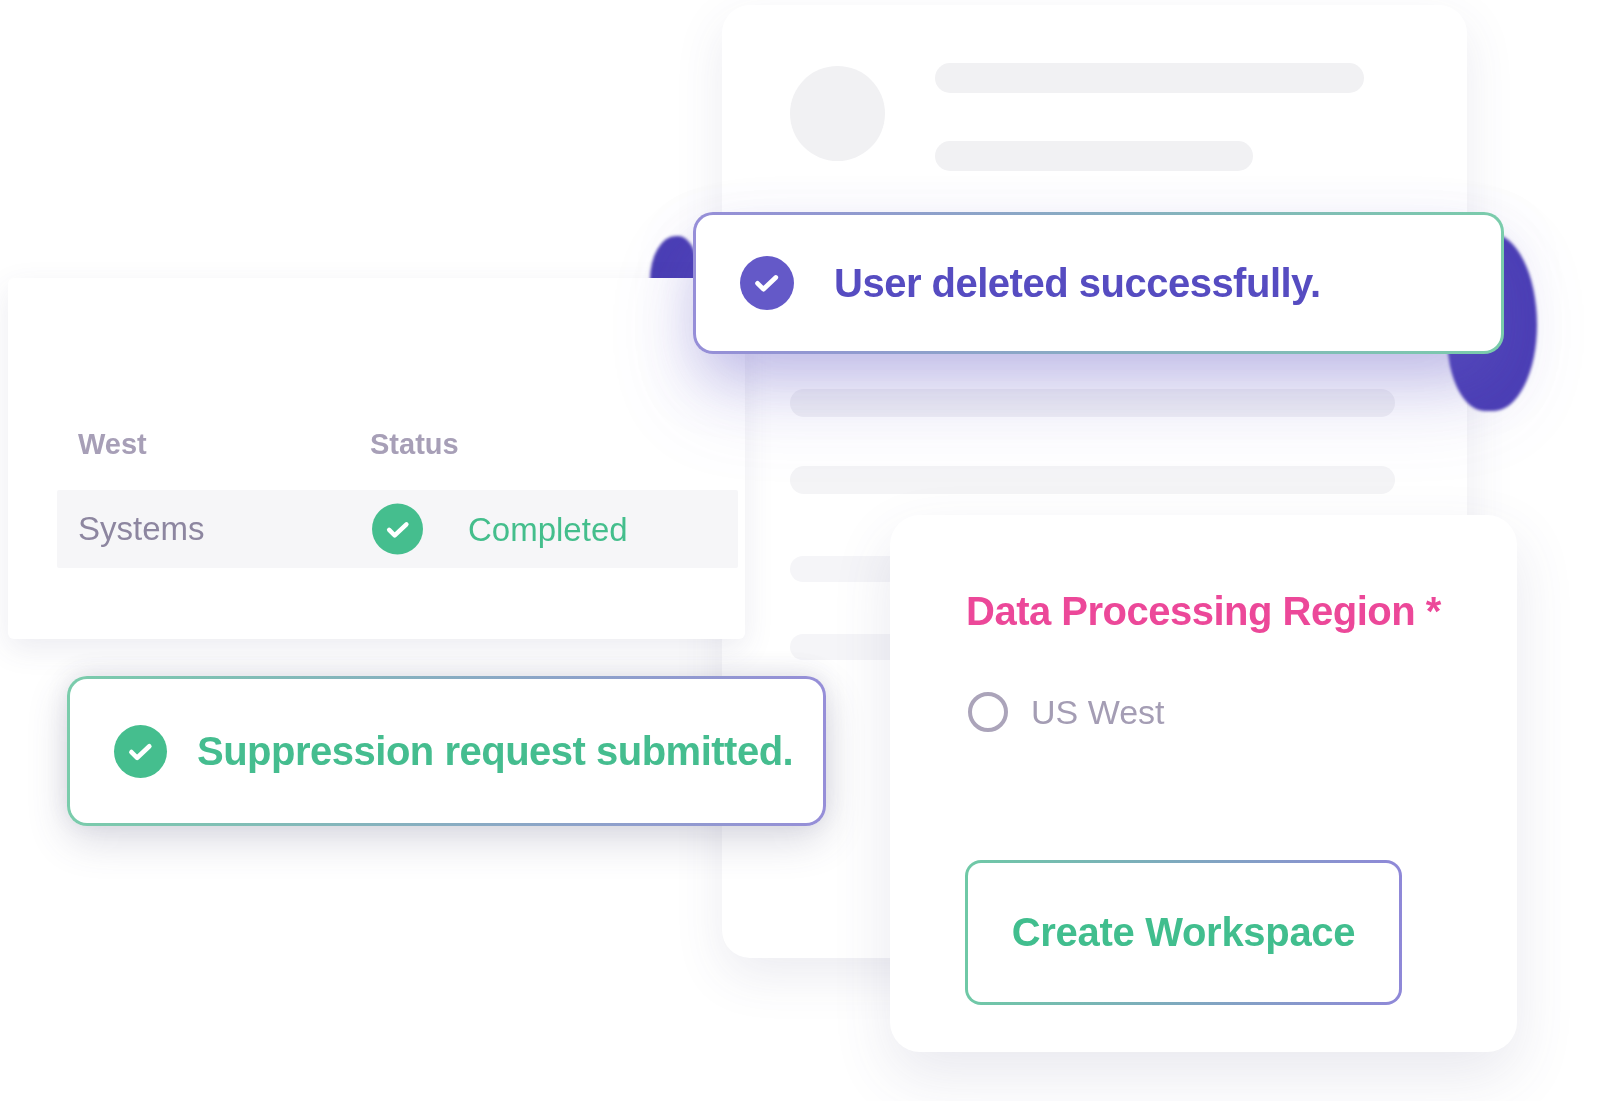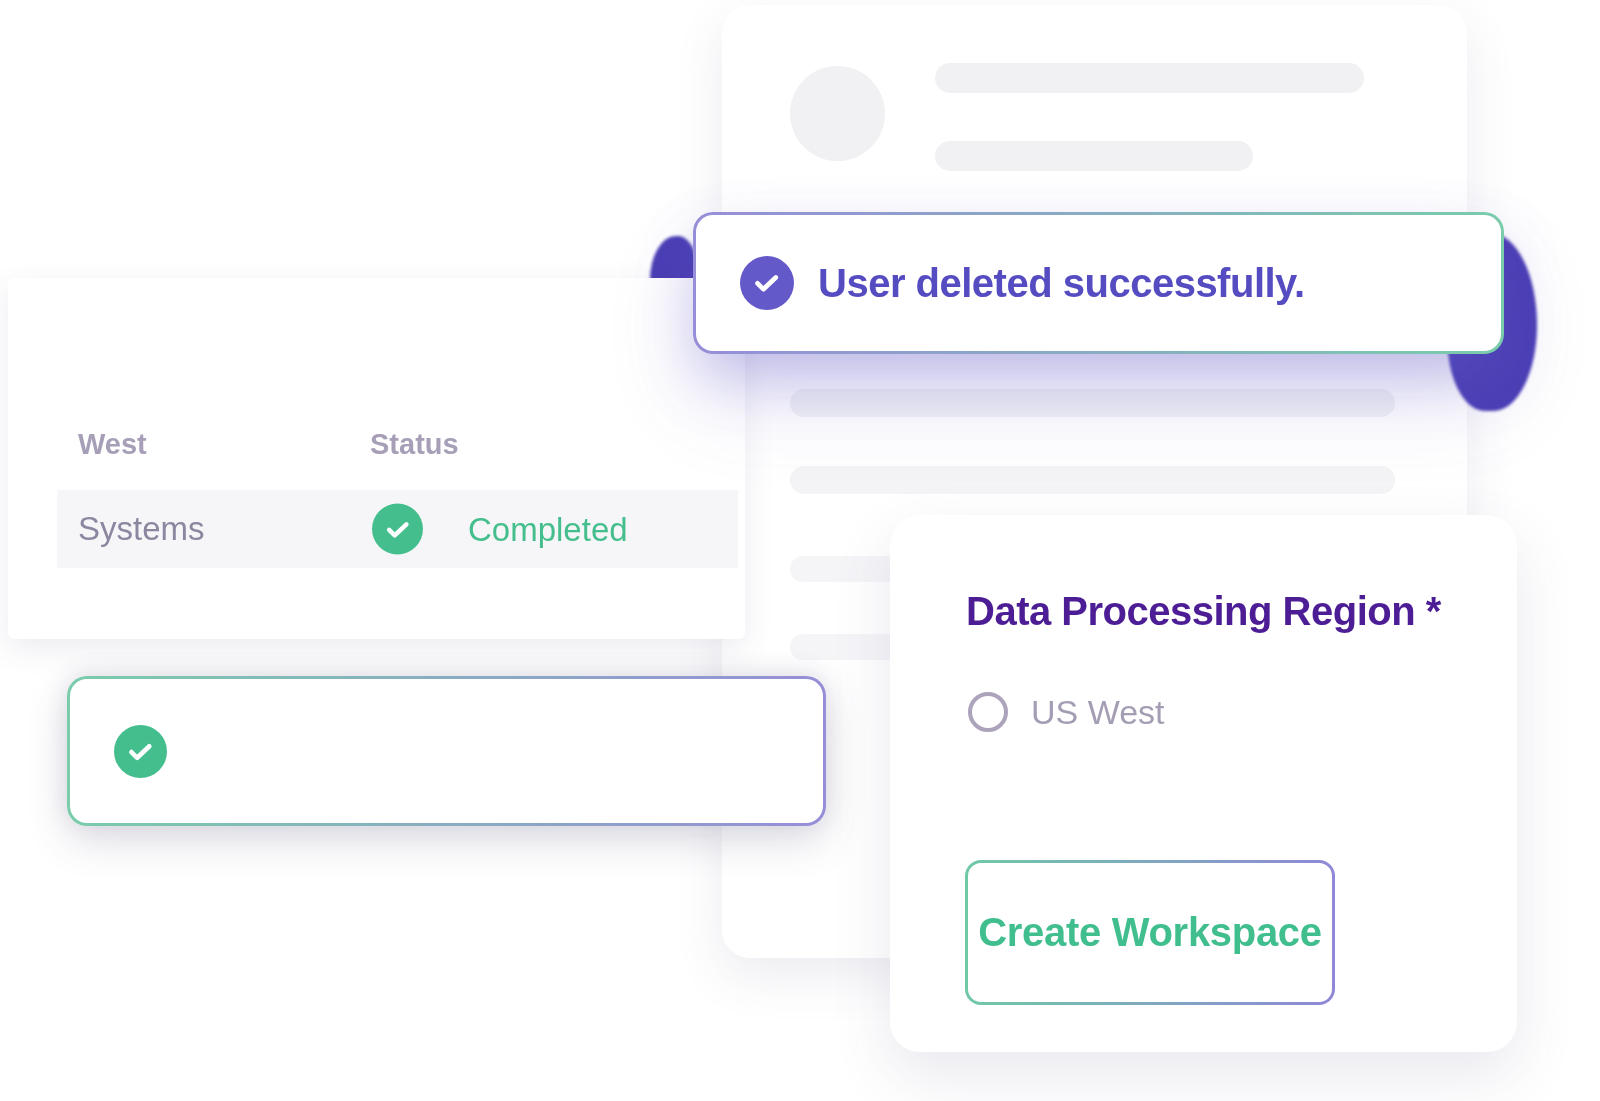--- a/index.html
+++ b/index.html
@@ -35,21 +35,21 @@
   .toast{position:absolute;padding:3px;border-radius:20px;}
   .toast-inner{
     display:flex;align-items:center;background:#ffffff;border-radius:17px;
     width:100%;height:100%;box-sizing:border-box;
   }
   .toast-user{
     left:693px;top:212px;width:805px;height:136px;z-index:3;
     background:linear-gradient(90deg,#968ED8,#7ACCAB);
     box-shadow:0 28px 60px -8px rgba(99,89,197,.35), 0 46px 90px rgba(99,89,197,.14);
   }
-  .toast-user .toast-inner{padding-left:44px;gap:24px;}
+  .toast-user .toast-inner{padding-left:44px;gap:40px;}
   .toast-suppress{
     left:67px;top:676px;width:753px;height:144px;z-index:4;
     background:linear-gradient(90deg,#7ACCAB,#968ED8);
     box-shadow:0 14px 40px rgba(70,70,110,.20), 0 -4px 22px rgba(70,70,110,.10);
   }
   .toast-suppress .toast-inner{padding-left:44px;gap:30px;}
   .check-circle{
     flex:0 0 auto;border-radius:50%;display:flex;align-items:center;justify-content:center;
   }
   .check-circle.purple{width:54px;height:54px;background:#6459C8;}
@@ -85,38 +85,38 @@
   }
   .status-badge .check-circle{width:51px;height:51px;background:#45BE8E;}
   .status-text{font-size:33px;font-weight:400;color:#44BE8C;margin-left:30px;}
 
   
   .region-card{
     left:890px;top:515px;width:627px;height:537px;border-radius:30px;z-index:3;
     box-shadow:0 24px 60px rgba(70,70,120,.12);
   }
   .region-title{
-    position:absolute;left:76px;top:74px;font-size:40px;font-weight:700;color:#4c1d95;
+    position:absolute;left:76px;top:74px;font-size:40px;font-weight:700;color:#ec4899;
     letter-spacing:-.5px;white-space:nowrap;
   }
   .radio-option{
     position:absolute;left:78px;height:46px;display:flex;align-items:center;gap:23px;
   }
   .radio-option.opt-0{top:174px;}
   .radio-option.opt-1{top:247px;}
   .radio{
     flex:0 0 auto;width:40px;height:40px;border-radius:50%;box-sizing:border-box;
     background:#ffffff;display:flex;align-items:center;justify-content:center;
   }
   .radio.unselected{border:4px solid #ABA4BA;}
   .radio.selected{border:4px solid #41BE8E;}
   .radio.selected .radio-dot{width:18px;height:18px;border-radius:50%;background:#41BE8E;}
   .radio-label{font-size:34px;font-weight:500;color:#A49DB4;}
   .create-btn{
-    position:absolute;left:75px;top:345px;width:370px;height:145px;padding:3px;
+    position:absolute;left:75px;top:345px;width:437px;height:145px;padding:3px;
     border-radius:16px;background:linear-gradient(90deg,#6FC9A6,#8F88D8);
     box-sizing:border-box;border:none;cursor:pointer;
   }
   .create-btn-inner{
     width:100%;height:100%;background:#ffffff;border-radius:13px;
     display:flex;align-items:center;justify-content:center;
   }
   .create-btn-label{font-size:40px;font-weight:600;color:#41BE8E;letter-spacing:-.3px;}
 </style>
 </head>
@@ -164,20 +164,21 @@
     </div>
   </div>
 
   <div class="toast toast-suppress">
     <div class="toast-inner">
       <span class="check-circle green">
         <svg viewBox="0 0 24 24" fill="none" stroke="#ffffff" stroke-width="3.6" stroke-linecap="round" stroke-linejoin="round">
             <path d="M5 12.5l4.5 4.5L19 8"></path>
           </svg>
       </span>
+      <span class="toast-text">Suppression request submitted.</span>
     </div>
   </div>
 
   <div class="card region-card">
     <div class="region-title">Data Processing Region *</div>
 
     <div class="radio-option opt-0">
       <span class="radio unselected"></span>
       <span class="radio-label">US West</span>
     </div>

